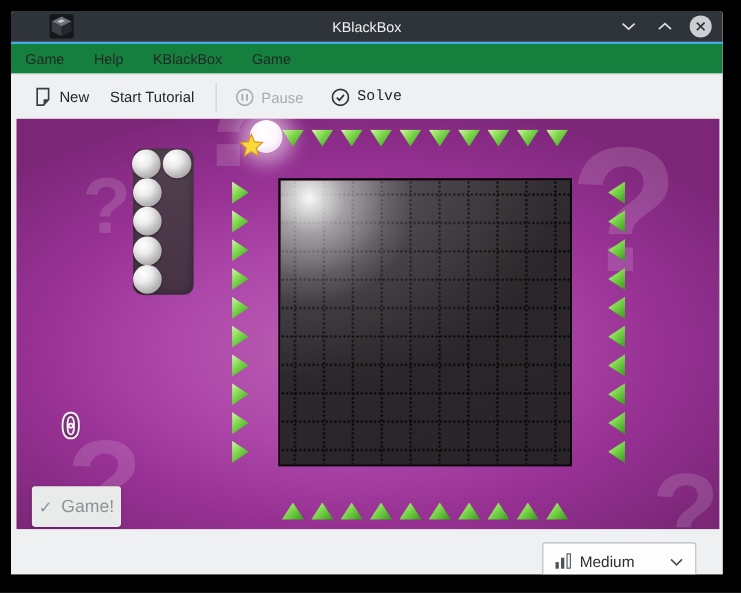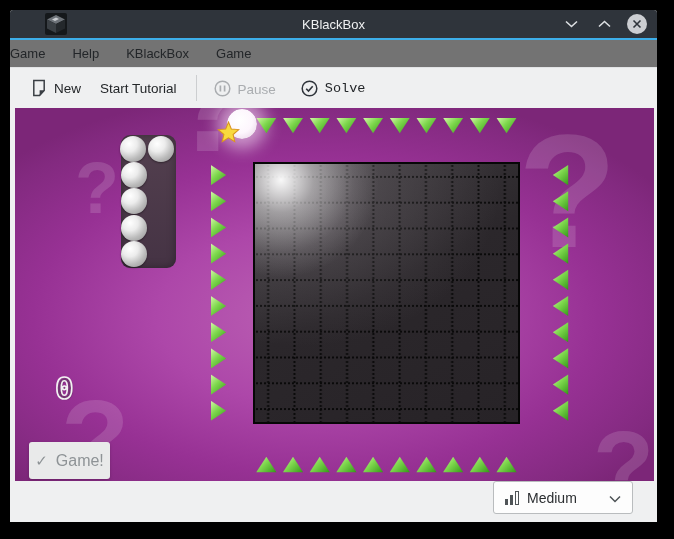--- a/index.html
+++ b/index.html
@@ -12,22 +12,22 @@
   
   .titlebar{flex:0 0 28px;background:#2f343b;display:flex;align-items:center;position:relative;}
   .app-icon{position:absolute;left:34px;top:2px;width:24px;height:24px;}
   .win-title{position:absolute;left:0;right:0;text-align:center;color:#eff0f1;font-size:13px;}
   .win-buttons{position:absolute;right:10px;top:0;height:28px;display:flex;align-items:center;gap:13px;}
   .win-btn{width:20px;height:20px;display:flex;align-items:center;justify-content:center;}
   .close-circle{width:20px;height:20px;border-radius:50%;background:#ccced2;display:flex;align-items:center;justify-content:center;}
   .accent-line{flex:0 0 2px;background:#3daee9;}
 
   
-  .menubar{flex:0 0 27px;display:flex;align-items:center;gap:27px;
-           background:#737373;font-size:13px;color:#232629;}
+  .menubar{flex:0 0 27px;display:flex;align-items:center;gap:27px;padding-left:13px;
+           background:#15803d;font-size:13px;color:#232629;}
   .menubar span{cursor:default;}
 
   
   .toolbar{flex:0 0 40px;display:flex;align-items:center;padding-left:21px;background:#eff0f1;
            border-top:1px solid #e2e3e5;font-size:13.5px;color:#232629;}
   .tb-item{display:flex;align-items:center;gap:7px;}
   .tb-sep{width:1px;height:26px;background:#ccced0;margin:0 17px 0 19px;}
   .tb-disabled{color:#aaadb0;align-items:flex-end;}
   .ml18{margin-left:19px;} .ml24{margin-left:25px;font-family:Liberation Mono, monospace;}
 
@@ -96,21 +96,21 @@
            font-size:31px;font-weight:bold;color:rgba(255,255,255,.08);
            -webkit-text-stroke:1.6px #f2f2f2;text-shadow:1px 1px 1px rgba(60,20,60,.5);}
   .done-btn{position:absolute;left:14px;top:334px;width:81px;height:37px;background:#e9eaea;
             border:none;border-radius:3px;display:flex;align-items:center;justify-content:center;gap:8px;
             color:#8e9396;font-size:16px;font-family:"Liberation Sans",sans-serif;
             box-shadow:0 1px 3px rgba(0,0,0,.2);}
   .done-check{font-size:15px;color:#8e9396;}
 
   
   .statusbar{flex:1 1 auto;background:#eff0f1;display:flex;justify-content:flex-end;
-             align-items:flex-start;padding:0 24px 0 0;}
+             align-items:flex-start;padding:12px 24px 0 0;}
   .combo{width:140px;height:33px;box-sizing:border-box;background:#fdfdfd;border:1px solid #b9bcbe;
          border-radius:3px;display:flex;align-items:center;padding:0 11px;gap:8px;
          font-size:14px;color:#2b2e31;}
   .combo .chev{margin-left:auto;}
   .diffbars{display:flex;align-items:flex-end;gap:2px;height:14px;}
   .diffbars i{display:block;width:3px;background:#4f5457;}
   .diffbars i:nth-child(1){height:6px;}
   .diffbars i:nth-child(2){height:10px;}
   .diffbars i:nth-child(3){height:14px;background:none;border:1px solid #4f5457;box-sizing:border-box;width:4px;}
 </style>

